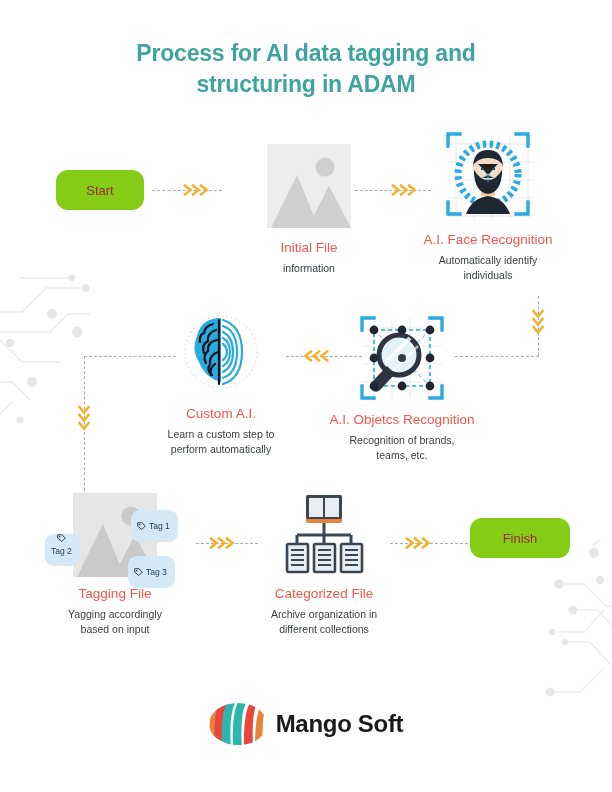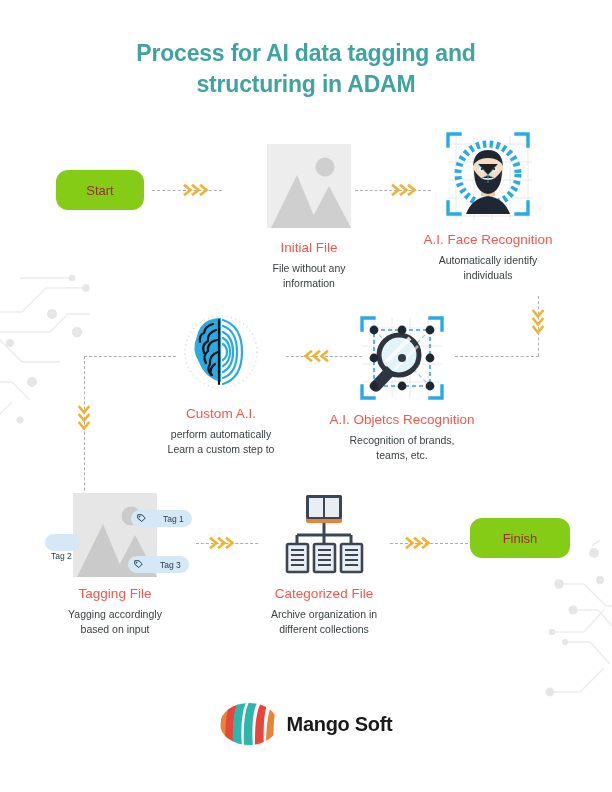--- a/index.html
+++ b/index.html
@@ -49,28 +49,28 @@
   .dash-h{position:absolute;height:0;border-top:1.4px dashed #9AA0A6;opacity:.85;}
   .dash-v{position:absolute;width:0;border-left:1.4px dashed #9AA0A6;opacity:.85;}
 
   
   .chev{position:absolute;display:flex;}
   .chev svg{display:block;}
 
   
   .tag{
     position:absolute;background:#D5E8F6;border-radius:9px;
-    height:17px;padding:0 8px 0 6px;display:flex;align-items:center;gap:17px;
+    height:32px;padding:0 8px 0 6px;display:flex;align-items:center;gap:3px;
     color:#1B3A56;font-size:8.5px;white-space:nowrap;
   }
   .tag svg{display:block;}
 
   
   .logo{position:absolute;left:0;right:0;top:700px;display:flex;align-items:center;justify-content:center;gap:9px;}
-  .logo .wordmark{font-size:20px;font-weight:bold;color:#1A1A1A;letter-spacing:-0.3px;}
+  .logo .wordmark{font-size:24px;font-weight:bold;color:#1A1A1A;letter-spacing:-0.3px;}
 </style>
 </head>
 <body>
 
 <div class="canvas">
 
   <svg class="deco deco-left" width="90" height="190" viewBox="0 0 90 190">
     <g stroke="#EDEDEF" stroke-width="1.6" fill="none">
       <path d="M20 8 L48 8 L70 8"></path>
       <path d="M-10 42 L22 42 L46 18 L86 18"></path>
@@ -206,21 +206,20 @@
     <div class="art">
       <svg width="84" height="84" viewBox="0 0 84 84">
         <rect x="0" y="0" width="84" height="84" fill="#EDEDED"></rect>
         <circle cx="58" cy="23" r="9.5" fill="#CFCFCF"></circle>
         <path d="M4 84 L30 31 L52 84 Z" fill="#CFCFCF"></path>
         <path d="M40 84 L62 42 L84 84 Z" fill="#CFCFCF"></path>
       </svg>
     </div>
     <div class="ttl">Initial File</div>
     <div class="desc">
-      <div>File without any</div>
       <div>information</div>
     </div>
   </div>
 
   <div class="node" id="node-face">
     <div class="art">
       <svg width="92" height="100" viewBox="0 0 92 100">
 
         <g stroke="#E9E9EB" stroke-width="1">
           <path d="M14 8 V92 M32 8 V92 M50 8 V92 M68 8 V92 M86 8 V92"></path>
@@ -284,22 +283,22 @@
           <path d="M48 20 q14 5 14 26 q0 21 -14 26"></path>
           <path d="M48 26 q10 5 10 20 q0 15 -10 20"></path>
           <path d="M48 32 q7 4 7 14 q0 10 -7 14"></path>
           <path d="M48 38 q4 3 4 8 q0 5 -4 8"></path>
           <path d="M48 14 q19 6 19 32 q0 26 -19 32"></path>
         </g>
       </svg>
     </div>
     <div class="ttl">Custom A.I.</div>
     <div class="desc">
+      <div>Learn a custom step to</div>
       <div>perform automatically</div>
-      <div>Learn a custom step to</div>
     </div>
   </div>
 
   <div class="node" id="node-objects">
     <div class="art">
       <svg width="96" height="96" viewBox="0 0 96 96">
         <g stroke="#EAEAEC" stroke-width="1">
           <path d="M20 8 V88 M38 8 V88 M56 8 V88 M74 8 V88"></path>
           <path d="M8 18 H88 M8 36 H88 M8 54 H88 M8 72 H88"></path>
         </g>

